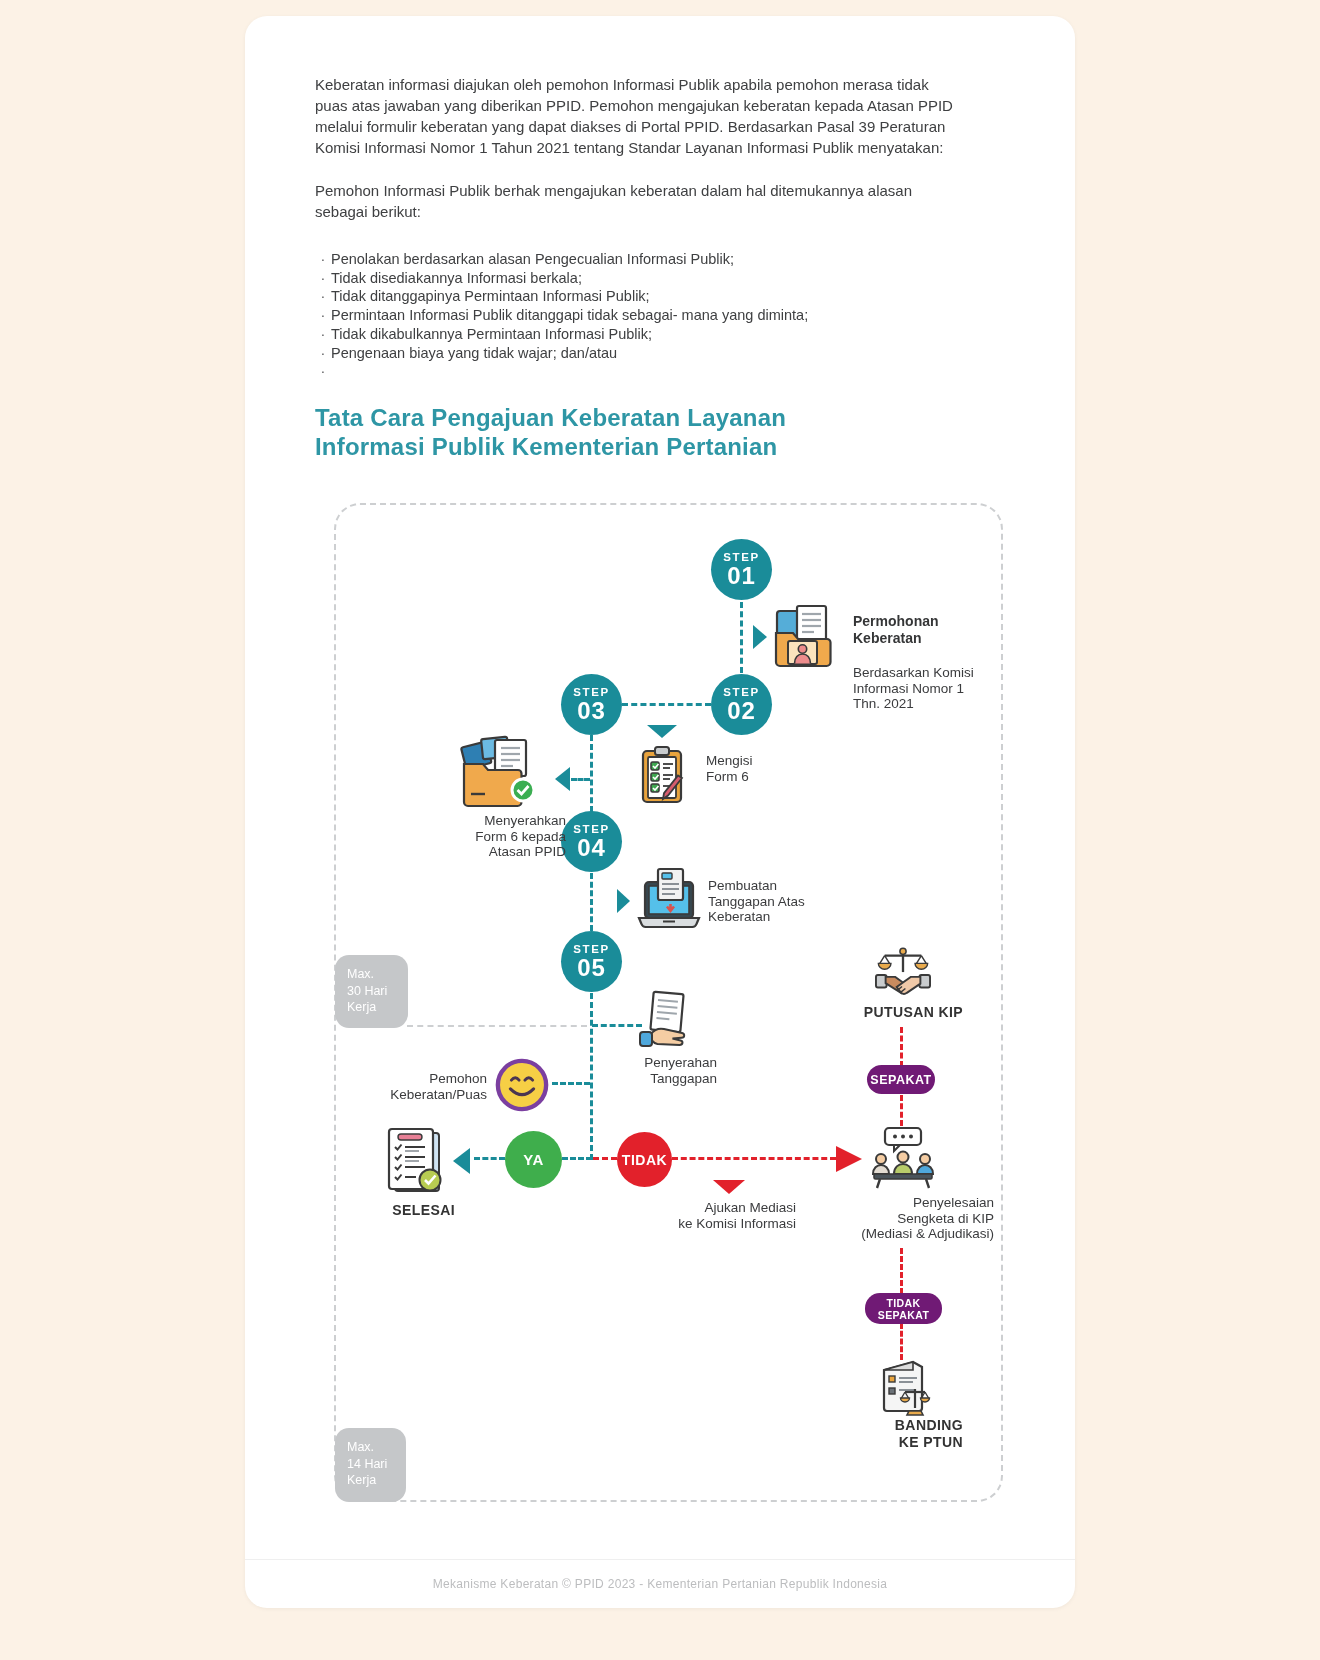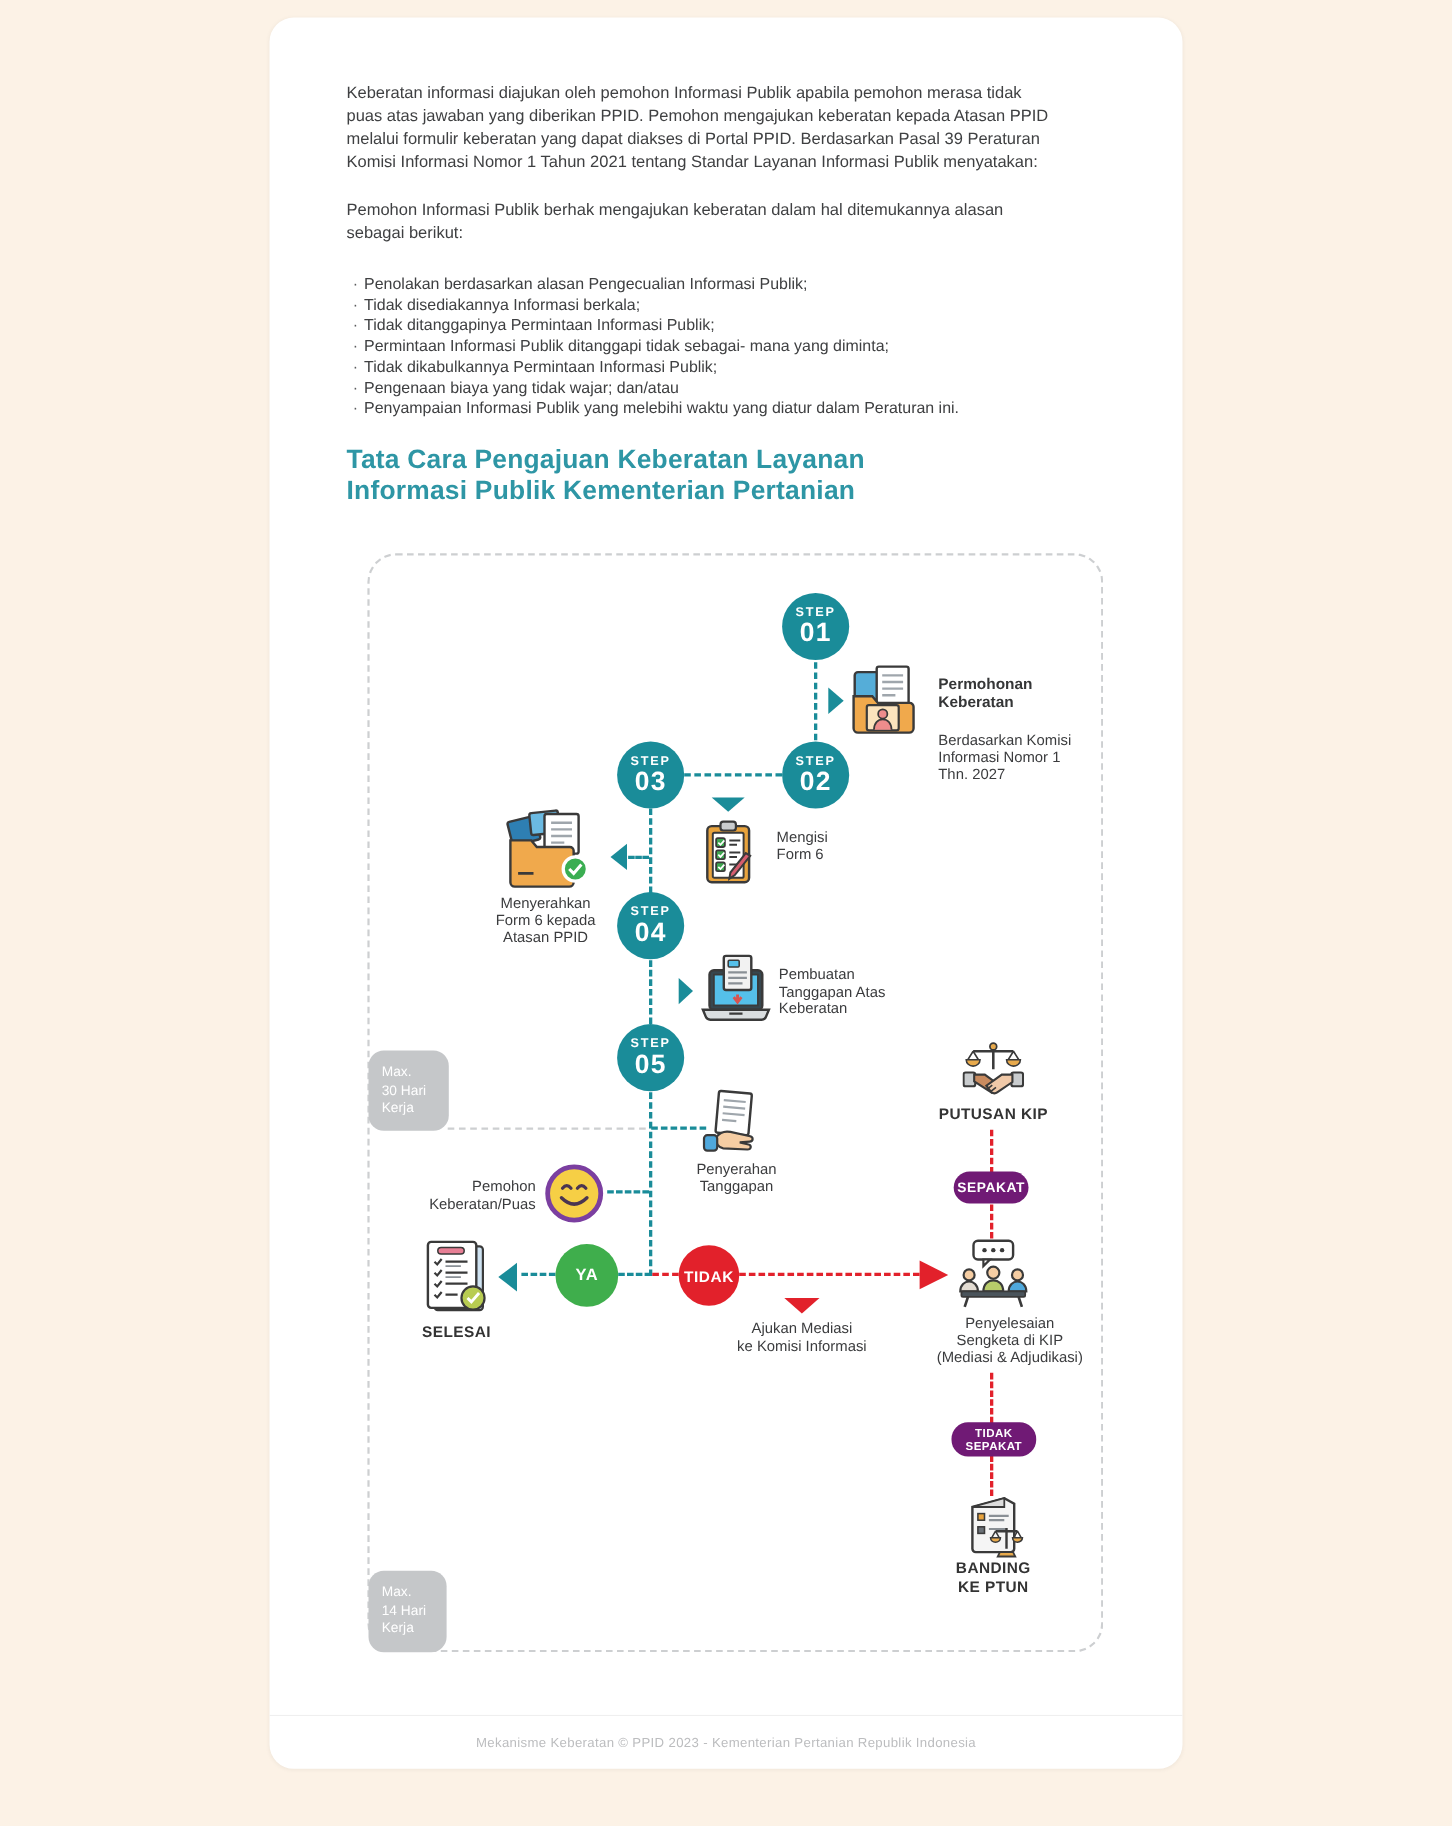--- a/index.html
+++ b/index.html
@@ -32,21 +32,21 @@
   .dh.red{border-top:3px dashed #E2212B;}
   .dv.red{border-left:3px dashed #E2212B;}
   .step{
     position:absolute;width:61px;height:61px;border-radius:50%;
     background:#1A8C99;color:#fff;display:flex;flex-direction:column;
     align-items:center;justify-content:center;
   }
   .step .b{font-size:11.5px;font-weight:700;letter-spacing:1.6px;line-height:12px;}
   .step .n{font-size:24px;font-weight:700;letter-spacing:1px;line-height:25px;}
   .lbl{position:absolute;font-size:13.5px;line-height:15.5px;color:#3B3C3E;white-space:pre-line;}
-  .lbl.center{text-align:center;}
+  .lbl.center{text-align:right;}
   .lbl.right{text-align:right;}
   .lbl.caps{font-weight:700;letter-spacing:.4px;color:#333;}
   .node-title{font-weight:700;font-size:14px;line-height:17px;white-space:pre-line;color:#353637;}
   .node-desc{font-size:13.5px;line-height:15.5px;white-space:pre-line;margin-top:3px;}
   .dec{position:absolute;border-radius:50%;color:#fff;font-weight:700;
        display:flex;align-items:center;justify-content:center;letter-spacing:.5px;}
   .pill{position:absolute;background:#701a75;color:#fff;font-weight:700;border-radius:15px;
         display:flex;align-items:center;justify-content:center;text-align:center;white-space:pre-line;}
   .time{position:absolute;background:#C5C7C9;color:#FFF;border-radius:14px;
         font-size:12.5px;line-height:16.5px;padding:11px 0 0 12px;white-space:pre-line;box-sizing:border-box;}
@@ -85,21 +85,20 @@
       <div class="bullet-row">
           <span class="dot">·</span>
           <span>Tidak dikabulkannya Permintaan Informasi Publik;</span>
         </div>
       <div class="bullet-row">
           <span class="dot">·</span>
           <span>Pengenaan biaya yang tidak wajar; dan/atau</span>
         </div>
       <div class="bullet-row">
           <span class="dot">·</span>
-          <span>Penyampaian Informasi Publik yang melebihi waktu yang diatur dalam Peraturan ini.</span>
         </div>
     </div>
     <div class="heading">
       <div>Tata Cara Pengajuan Keberatan Layanan</div>
       <div>Informasi Publik Kementerian Pertanian</div>
     </div>
   </div>
 
   <div class="flow">
     <div class="flow-border"></div>
@@ -318,21 +317,21 @@
         <path d="M45.5 39 a4.5 4 0 0 0 9 0 z" fill="#E8AA4C" stroke="#3A3A3A" stroke-width="1.4"></path>
         <path d="M34 52 h12 l2 4 h-16 z" fill="#E8AA4C" stroke="#3A3A3A" stroke-width="1.6"></path>
       </svg>
     </div>
 
     <div class="lbl" style="left:519px;top:94px;width:140px;">
       <div class="node-title">Permohonan
 Keberatan</div>
       <div class="node-desc">Berdasarkan Komisi
 Informasi Nomor 1
-Thn. 2027</div>
+Thn. 2021</div>
     </div>
     <div class="lbl" style="left:372px;top:250px;width:80px;">Mengisi
 Form 6</div>
     <div class="lbl center" style="left:92px;top:310px;width:140px;">Menyerahkan
 Form 6 kepada
 Atasan PPID</div>
     <div class="lbl" style="left:374px;top:375px;width:130px;">Pembuatan
 Tanggapan Atas
 Keberatan</div>
     <div class="lbl center" style="left:288px;top:552px;width:95px;">Penyerahan

